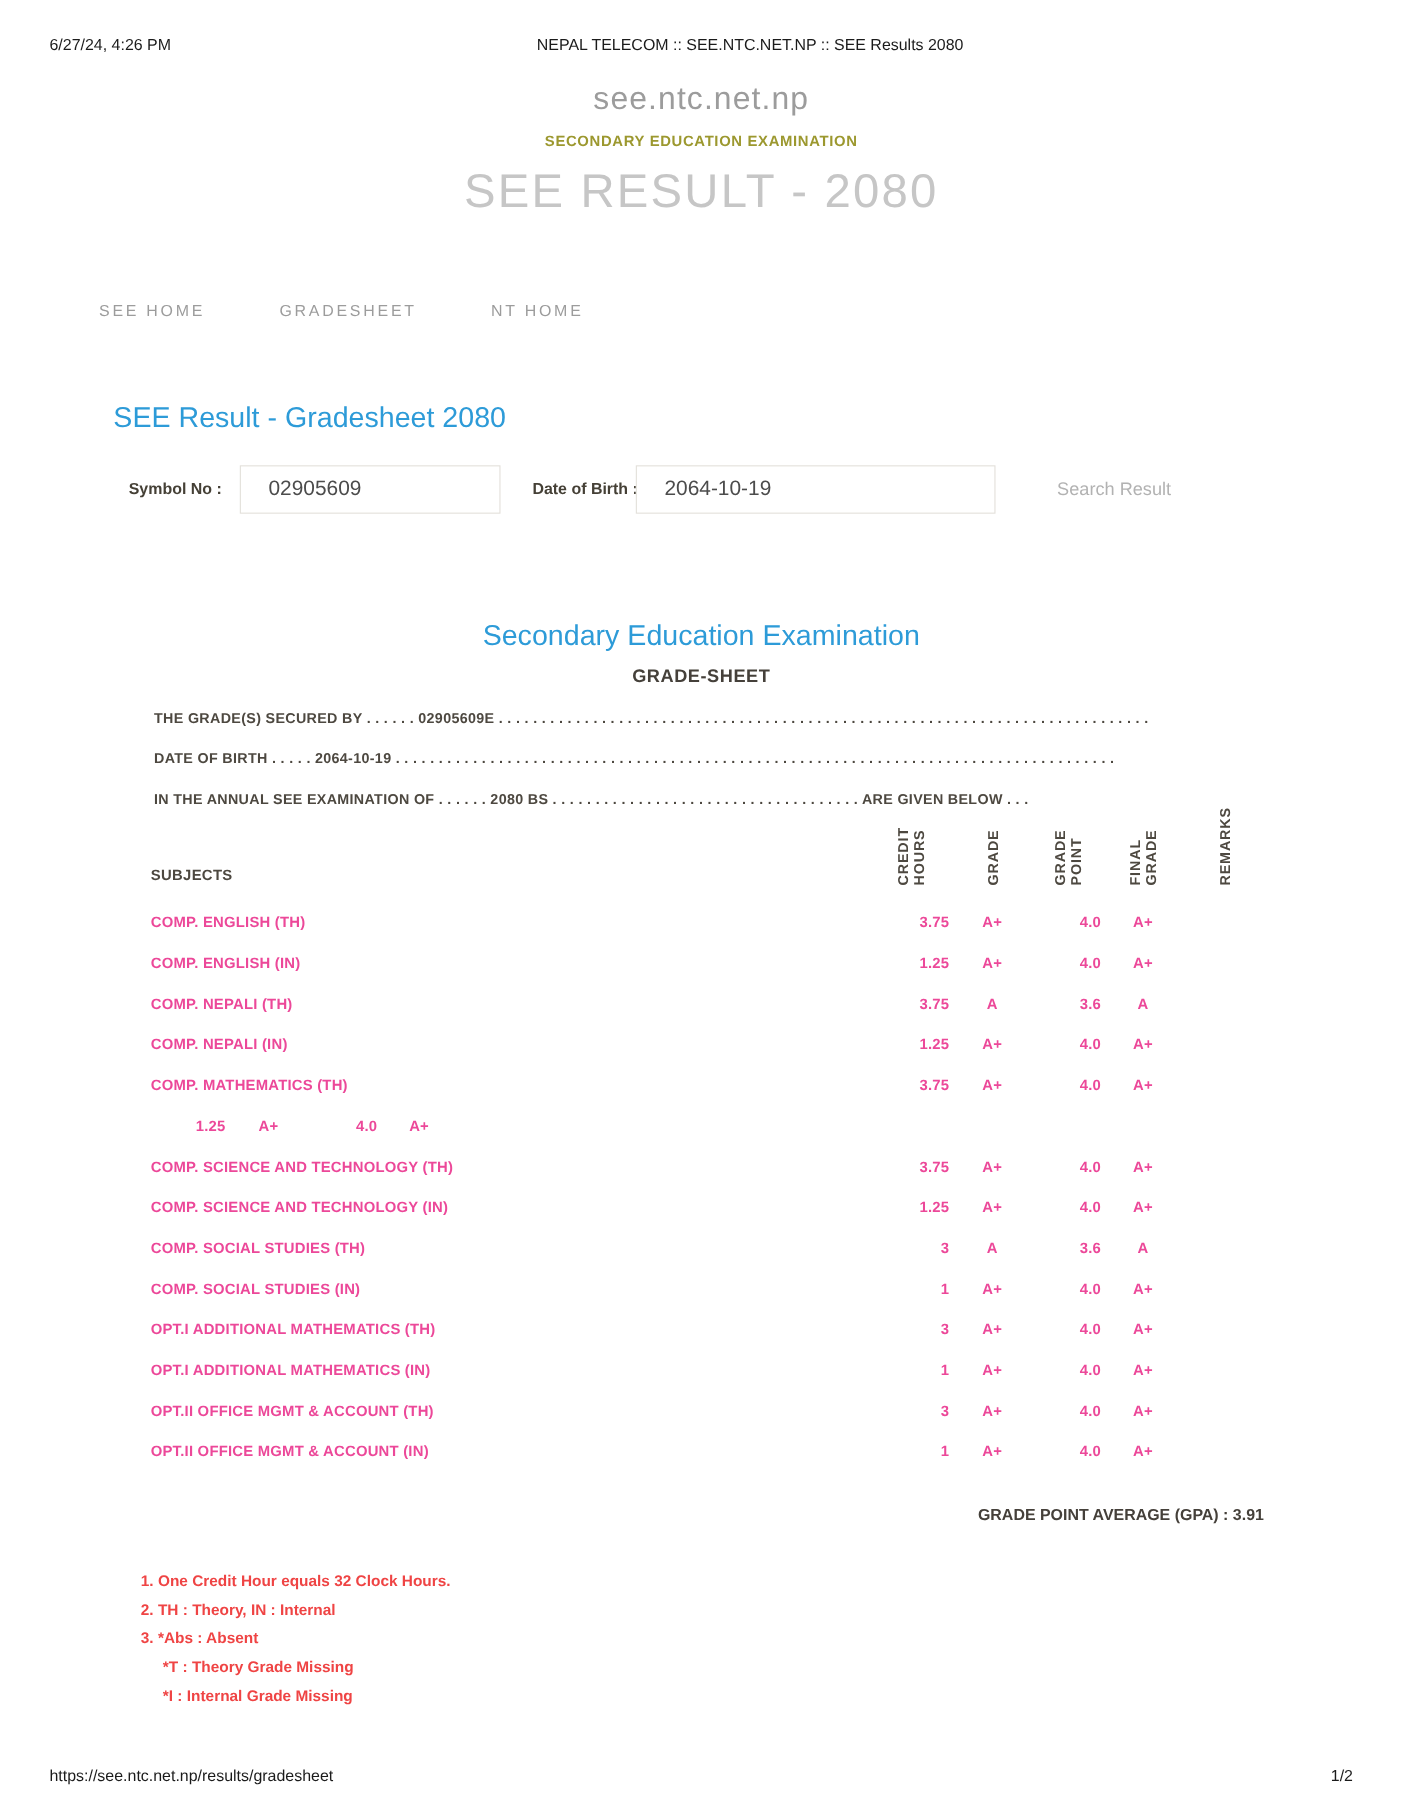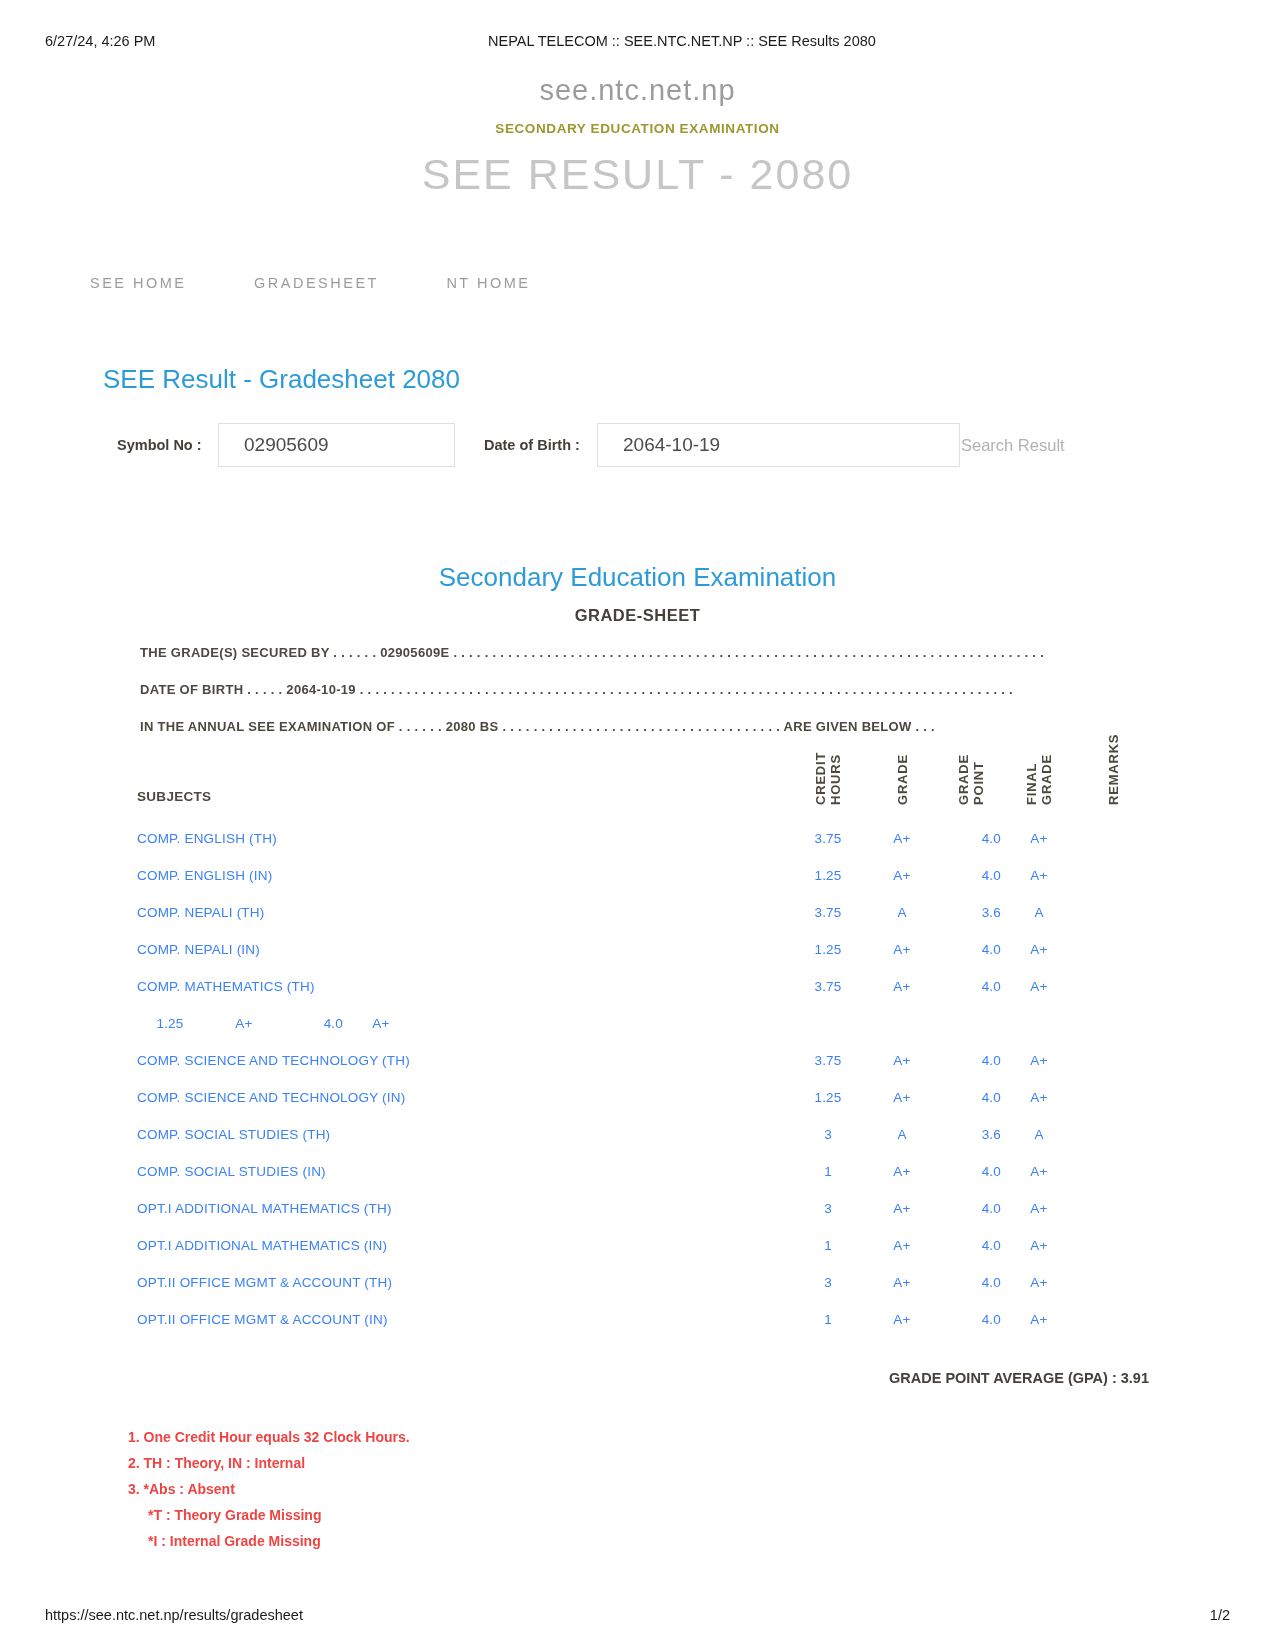--- a/index.html
+++ b/index.html
@@ -52,23 +52,23 @@
   .col-grade    { flex: 0 0 78px; display: flex; justify-content: center; align-items: flex-end; }
   .col-gpoint   { flex: 0 0 60px; display: flex; justify-content: center; align-items: flex-end; }
   .col-final    { flex: 0 0 76px; display: flex; justify-content: center; align-items: flex-end; }
   .col-remarks  { flex: 0 0 72px; display: flex; justify-content: center; align-items: flex-end; }
   .subjects-label { font-size: 13.5px; font-weight: 700; padding: 0 0 7px 2px; letter-spacing: .3px; }
   .vert { writing-mode: vertical-rl; transform: rotate(180deg);
     height: 72px; line-height: 15px; font-size: 13px; font-weight: 700; letter-spacing: .8px; }
 
   .tbl-rows { top: 820px; left: 135px; width: 1014px; }
   .tbl-row { display: flex; height: 37px; align-items: center;
-    font-size: 13.5px; font-weight: 400; color: #3b82f6; letter-spacing: .2px; }
+    font-size: 13.5px; font-weight: 700; color: #ec4899; letter-spacing: .2px; }
   .tbl-row .c-subject { flex: 0 0 658px; text-align: left; padding-left: 2px; }
-  .tbl-row .c-credit  { flex: 0 0 70px; text-align: center; }
+  .tbl-row .c-credit  { flex: 0 0 70px; text-align: right; }
   .tbl-row .c-grade   { flex: 0 0 78px; text-align: center; }
   .tbl-row .c-gpoint  { flex: 0 0 60px; text-align: right; }
   .tbl-row .c-final   { flex: 0 0 76px; text-align: center; }
   .tbl-row .c-remarks { flex: 0 0 72px; text-align: center; }
 
   .gpa-line { top: 1370px; left: 135px; width: 1014px; text-align: right;
     font-size: 14.5px; font-weight: 700; color: #45403a; }
 
   .notes { top: 1424px; left: 128px; color: #ef4444; }
   .notes div { height: 26px; line-height: 26px; font-size: 14px; font-weight: 700; }
@@ -90,21 +90,21 @@
 <nav class="abs nav">
   <a>SEE HOME</a>
   <a>GRADESHEET</a>
   <a>NT HOME</a>
 </nav>
 
 <h1 class="abs section-heading">SEE Result - Gradesheet 2080</h1>
 <label class="abs form-label" style="left:117px;">Symbol No :</label>
 <input class="abs form-input" style="left: 218px; width: 237px;" type="text" value="02905609">
 <label class="abs form-label" style="left:484px;">Date of Birth :</label>
-<input class="abs form-input" style="left: 597px; width: 363px;" type="text" value="2064-10-19">
+<input class="abs form-input" style="left: 578px; width: 327px;" type="text" value="2064-10-19">
 <button class="abs search-btn">Search Result</button>
 
 <h2 class="abs gs-heading">Secondary Education Examination</h2>
 <div class="abs gs-sub">GRADE-SHEET</div>
 
 <div class="abs intro-line" style="top:645px;">THE GRADE(S) SECURED BY . . . . . . 02905609E . . . . . . . . . . . . . . . . . . . . . . . . . . . . . . . . . . . . . . . . . . . . . . . . . . . . . . . . . . . . . . . . . . . . . . . . . . . . . . . .</div>
 <div class="abs intro-line" style="top:682px;">DATE OF BIRTH . . . . . 2064-10-19 . . . . . . . . . . . . . . . . . . . . . . . . . . . . . . . . . . . . . . . . . . . . . . . . . . . . . . . . . . . . . . . . . . . . . . . . . . . . . . . . . . . .</div>
 <div class="abs intro-line" style="top:719px; overflow:visible;">IN THE ANNUAL SEE EXAMINATION OF . . . . . . 2080 BS . . . . . . . . . . . . . . . . . . . . . . . . . . . . . . . . . . . . ARE GIVEN BELOW . . .</div>
 
 <div class="abs tbl-head">

